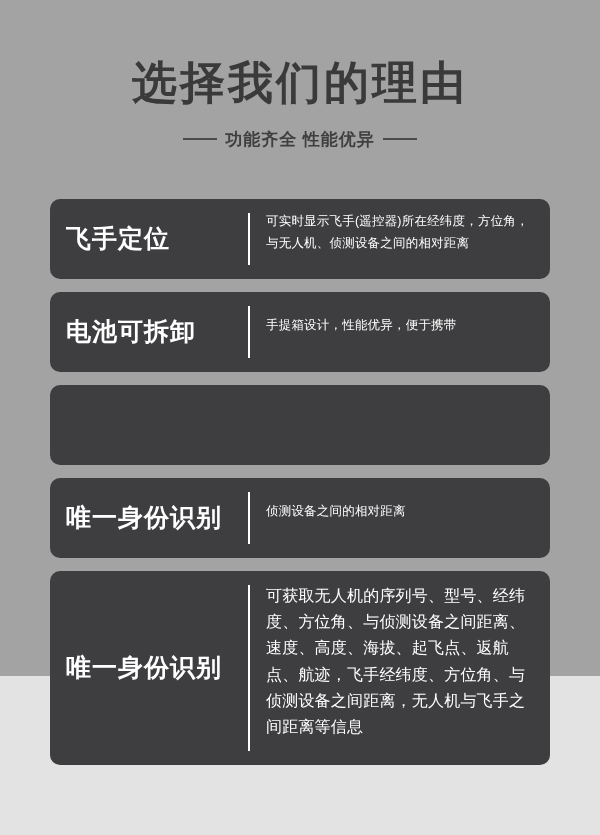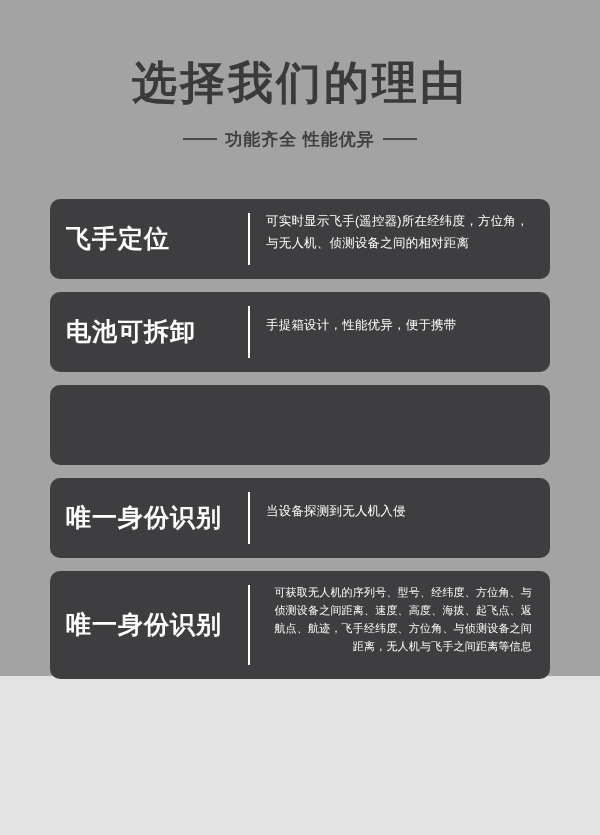--- a/index.html
+++ b/index.html
@@ -98,23 +98,22 @@
     color: #ffffff;
     font-size: 12.5px;
     font-weight: normal;
     line-height: 1.72;
     letter-spacing: 0.2px;
   }
   .card.tall {
     min-height: 96px;
   }
   .card.tall .card-desc {
-    font-size: 11px;
+    font-size: 16px;
     line-height: 1.65;
-    text-align: right;
   }
 </style>
 </head>
 <body>
 
 <div class="page">
 
   <div class="header">
     <h1 class="main-title">选择我们的理由</h1>
     <div class="sub-wrap">
@@ -134,21 +133,21 @@
     <div class="card">
       <div class="card-title">电池可拆卸</div>
       <div class="card-desc">手提箱设计，性能优异，便于携带</div>
     </div>
 
     <div class="card">
     </div>
 
     <div class="card">
       <div class="card-title">唯一身份识别</div>
-      <div class="card-desc">当设备探测到无人机入侵</div>
+      <div class="card-desc">侦测设备之间的相对距离</div>
     </div>
 
     <div class="card tall">
       <div class="card-title">唯一身份识别</div>
       <div class="card-desc">可获取无人机的序列号、型号、经纬度、方位角、与侦测设备之间距离、速度、高度、海拔、起飞点、返航点、航迹，飞手经纬度、方位角、与侦测设备之间距离，无人机与飞手之间距离等信息</div>
     </div>
 
   </div>
 
 </div>

